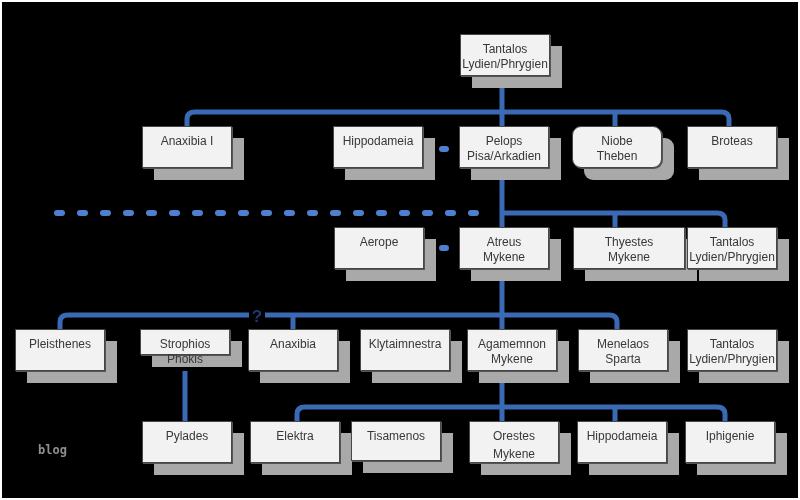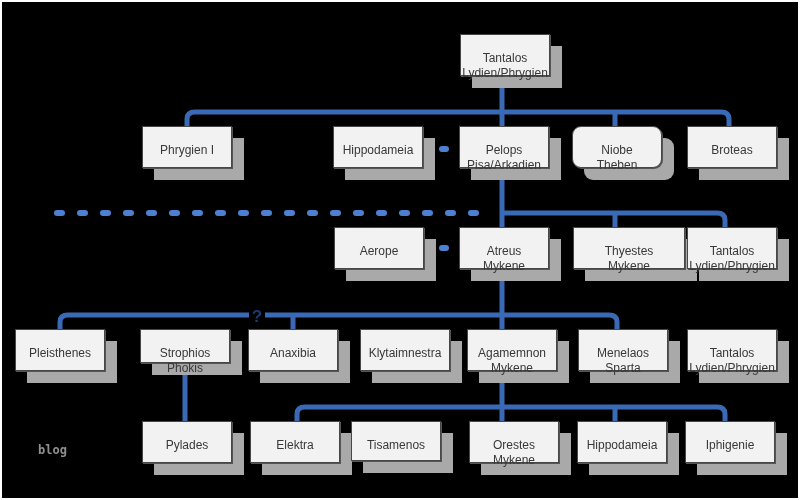--- a/index.html
+++ b/index.html
@@ -15,21 +15,21 @@
   #connector-layer{position:absolute;left:0;top:0;width:796px;height:496px;}
   .node{
     position:absolute;
     background:#f2f2f2;
     border:1px solid #474747;
     box-shadow:1px 1px 0 #555, 12px 12px 0 #a9a9a9;
     box-sizing:border-box;
     display:flex;
     flex-direction:column;
     align-items:center;
-    padding-top:16px;
+    padding-top:7px;
     text-align:center;
     color:#383838;
     font-size:12px;
     line-height:15px;
   }
   .node-label{white-space:nowrap;}
   #question-mark{
     position:absolute;
     transform:translate(-50%,-50%);
     font-size:17px;
@@ -71,21 +71,21 @@
       <path d="M55 211 L 490 211" fill="none" stroke="#4d80d0" stroke-width="6" stroke-dasharray="5 18" stroke-linecap="round"></path>
       <path d="M421 147 L 452 147" fill="none" stroke="#4d80d0" stroke-width="6" stroke-dasharray="4 15" stroke-linecap="round"></path>
       <path d="M421 246 L 452 246" fill="none" stroke="#4d80d0" stroke-width="6" stroke-dasharray="4 15" stroke-linecap="round"></path>
     </svg>
   <div id="node-layer">
       <div class="node" style="left: 458px; top: 32px; width: 90px; height: 42px;">
         <span class="node-label">Tantalos</span>
         <span class="node-label">Lydien/Phrygien</span>
       </div>
       <div class="node" style="left: 140px; top: 124px; width: 90px; height: 42px;">
-        <span class="node-label">Phrygien I</span>
+        <span class="node-label">Anaxibia I</span>
       </div>
       <div class="node" style="left: 331px; top: 124px; width: 90px; height: 42px;">
         <span class="node-label">Hippodameia</span>
       </div>
       <div class="node" style="left: 457px; top: 124px; width: 90px; height: 42px;">
         <span class="node-label">Pelops</span>
         <span class="node-label">Pisa/Arkadien</span>
       </div>
       <div class="node" style="left: 570px; top: 124px; width: 90px; height: 42px; border-radius: 9px;">
         <span class="node-label">Niobe</span>
@@ -105,21 +105,21 @@
         <span class="node-label">Thyestes</span>
         <span class="node-label">Mykene</span>
       </div>
       <div class="node" style="left: 685px; top: 225px; width: 90px; height: 42px;">
         <span class="node-label">Tantalos</span>
         <span class="node-label">Lydien/Phrygien</span>
       </div>
       <div class="node" style="left: 13px; top: 327px; width: 90px; height: 42px;">
         <span class="node-label">Pleisthenes</span>
       </div>
-      <div class="node" style="left: 138px; top: 327px; width: 90px; height: 34px;">
+      <div class="node" style="left: 138px; top: 327px; width: 90px; height: 26px;">
         <span class="node-label">Strophios</span>
         <span class="node-label">Phokis</span>
       </div>
       <div class="node" style="left: 246px; top: 327px; width: 90px; height: 42px;">
         <span class="node-label">Anaxibia</span>
       </div>
       <div class="node" style="left: 358px; top: 327px; width: 90px; height: 42px;">
         <span class="node-label">Klytaimnestra</span>
       </div>
       <div class="node" style="left: 465px; top: 327px; width: 90px; height: 42px;">

